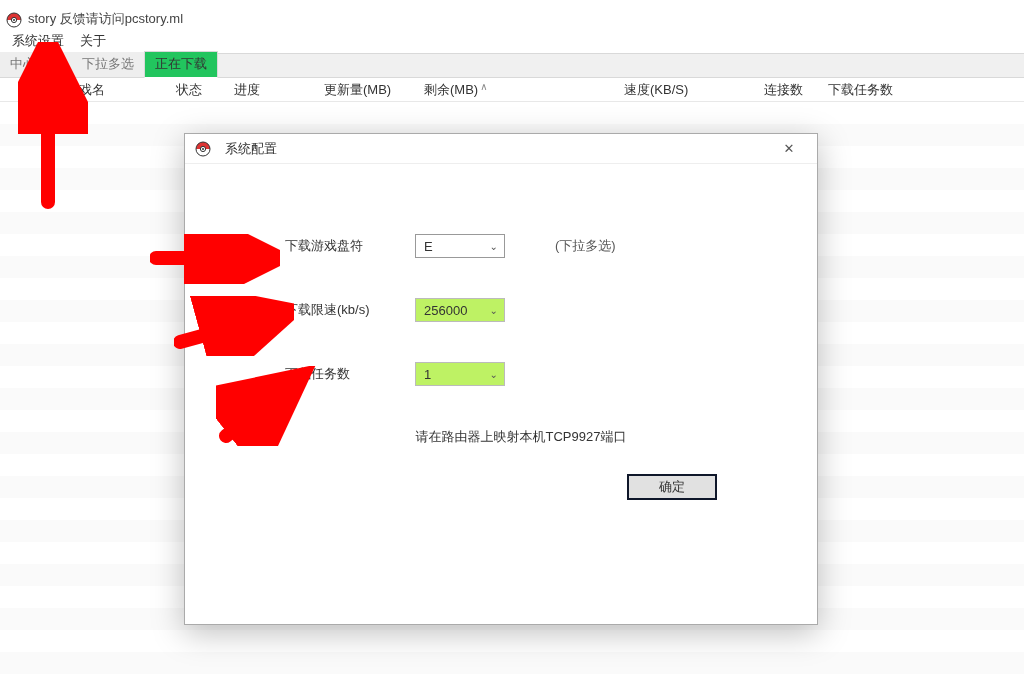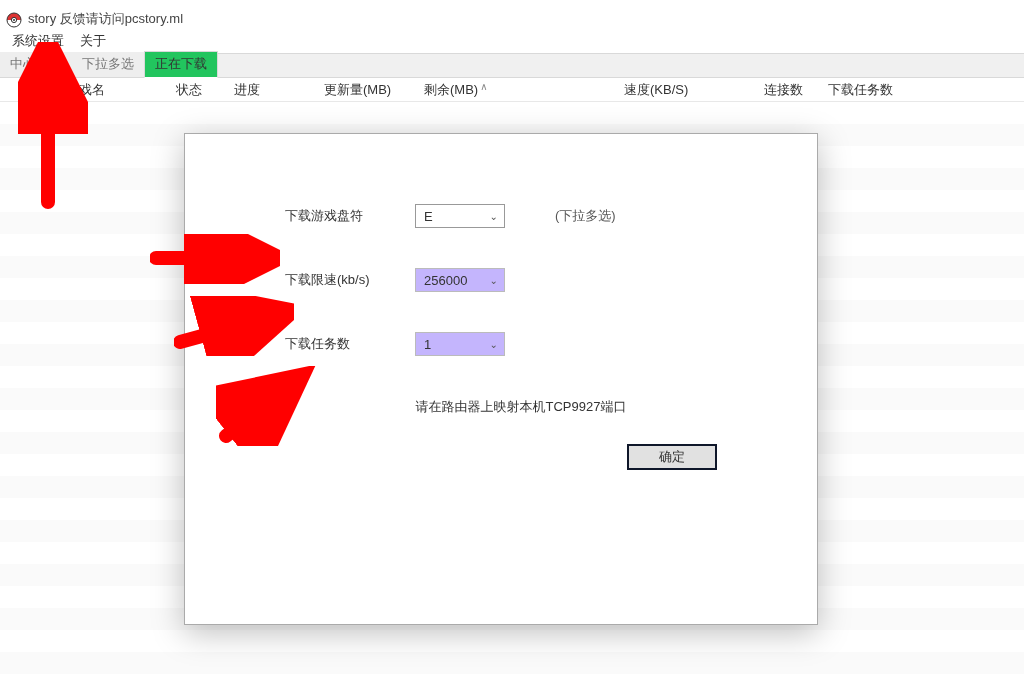--- a/index.html
+++ b/index.html
@@ -38,21 +38,21 @@
   .dlg-titlebar { height:30px; display:flex; align-items:center; padding:0 10px; border-bottom:1px solid #eee; }
   .dlg-title { margin-left:8px; font-weight:400; }
   .dlg-close  { margin-left:auto; width:36px; height:30px; display:flex; align-items:center; justify-content:center; font-size:16px; color:#555; }
   .dlg-body   { padding: 50px 60px 20px 100px; }
   .form-row   { display:flex; align-items:center; height:64px; }
   .form-label { width:130px; color:#333; }
   .form-field { width:90px; }
   .form-hint  { margin-left:50px; color:#555; }
   .win-combo  { display:flex; align-items:center; justify-content:space-between; height:24px; border:1px solid #999; padding:0 6px 0 8px; font-size:12px; }
   .win-combo .chev { font-size:10px; color:#555; }
-  .win-combo.grey { background:#c4b5fd; border-color:#bbb; }
+  .win-combo.grey { background:#bef264; border-color:#bbb; }
   .win-combo.white { background:#fff; }
   .checkbox-row { display:flex; align-items:center; justify-content:center; margin-top:36px; }
   .winchk { width:14px; height:14px; border:1px solid #666; margin-right:6px; background:#fff; }
   .hint2 { text-align:center; margin-top:22px; color:#333; }
   .btn-row { display:flex; justify-content:flex-end; padding: 28px 40px 0 0; }
   .okbtn { width:90px; height:26px; background:#e1e1e1; border:2px solid #0f172a; display:flex; align-items:center; justify-content:center; }
 
   
   .anno { position:absolute; pointer-events:none; }
 </style>
@@ -94,20 +94,35 @@
     <span class="sort-caret">∧</span>
   </div>
   <div style="width:140px">速度(KB/S)</div>
   <div style="width:64px">连接数</div>
   <div style="flex:1">下载任务数</div>
 </div>
 
 <div class="tablebody"></div>
 
 <div class="dialog">
+  <div class="dlg-titlebar">
+    <span class="app-icon">
+      <svg viewBox="0 0 16 16">
+          <circle cx="8" cy="8" r="7" fill="#d33"></circle>
+          <rect x="1" y="8" width="14" height="7" fill="#fff"></rect>
+          <circle cx="8" cy="8" r="7" fill="none" stroke="#333" stroke-width="1"></circle>
+          <circle cx="8" cy="8" r="2.6" fill="#fff" stroke="#333" stroke-width="1"></circle>
+          <circle cx="8" cy="8" r="1" fill="#333"></circle>
+        </svg>
+    </span>
+    <span class="dlg-title">系统配置</span>
+    <div class="dlg-close">
+      <span>✕</span>
+    </div>
+  </div>
 
   <div class="dlg-body">
     <div class="form-row">
       <div class="form-label">下载游戏盘符</div>
       <div class="form-field">
         <div class="win-combo white">
           <span>E</span>
           <span class="chev">⌄</span>
         </div>
       </div>

